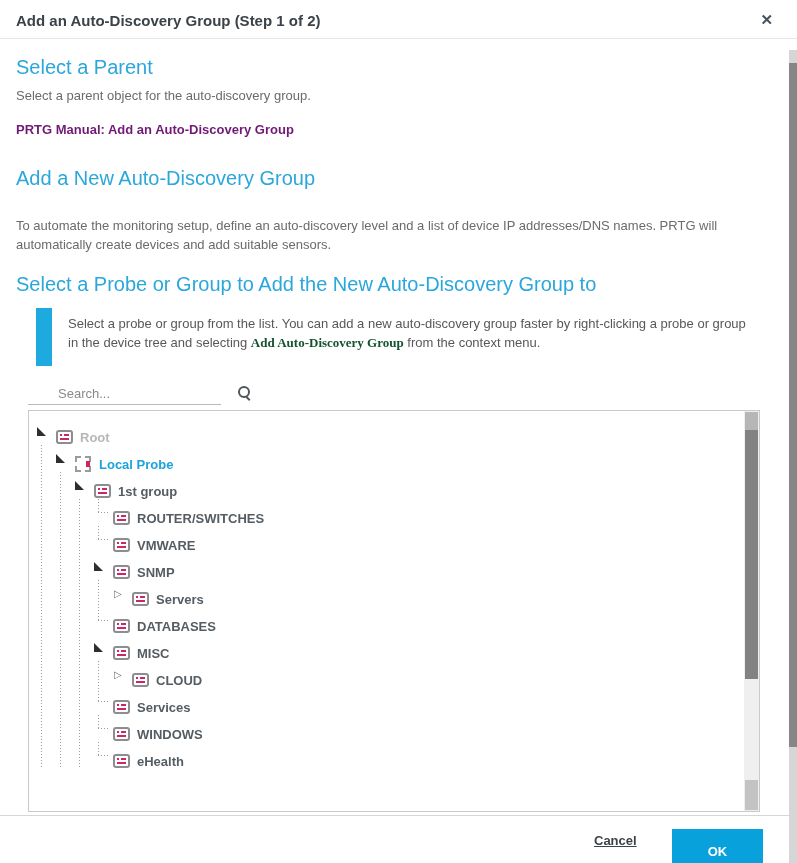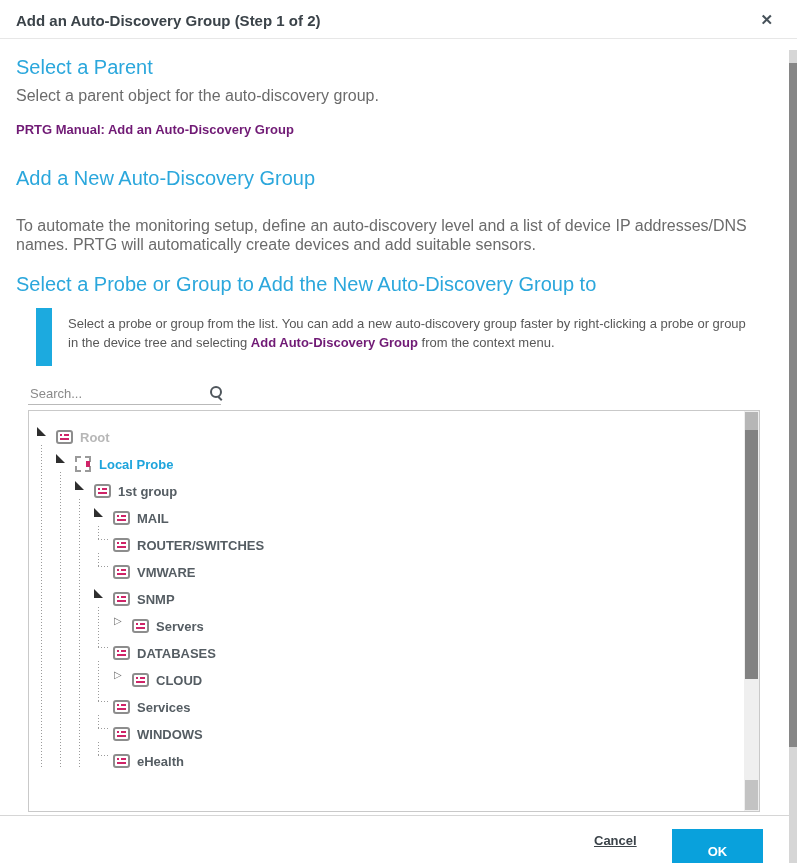--- a/index.html
+++ b/index.html
@@ -9,30 +9,30 @@
   }
   
   .hdr-title{position:absolute;left:16px;top:12px;font-size:15px;font-weight:700;color:#3b4349;text-align:center;}
   .hdr-close{position:absolute;right:24px;top:11px;font-size:15px;font-weight:700;color:#47525a;cursor:pointer;}
   .hdr-divider{position:absolute;left:0;top:38px;width:100%;height:1px;background:#e7e7e7;}
   
   .page-scrollbar{position:absolute;right:0;top:50px;width:8px;height:813px;background:#d6d6d6;}
   .page-scroll-thumb{position:absolute;right:0;top:13px;width:8px;height:684px;background:#868686;}
   
   .h-blue{position:absolute;left:16px;font-size:20px;font-weight:400;color:#2ba7dc;white-space:nowrap;}
-  .p-gray{position:absolute;left:16px;font-size:16px;color:#6b6b6b;line-height:19px;}
+  .p-gray{position:absolute;left:16px;font-size:13px;color:#6b6b6b;line-height:19px;}
   .manual-link{position:absolute;left:16px;font-size:13px;font-weight:700;color:#701a75;}
   
   .infobox{position:absolute;left:36px;top:308px;width:716px;display:flex;}
   .infobar{width:16px;height:58px;background:#1caadf;flex:0 0 16px;}
   .infotext{font-size:13px;color:#585858;line-height:19px;padding:6px 0 0 16px;width:690px;}
-  .infotext b{color:#701a75;}
+  .infotext b{color:#14532d;font-family:Liberation Serif, serif;}
   
   .searchwrap{position:absolute;left:28px;top:382px;width:193px;border-bottom:1px solid #b9b9b9;display:flex;align-items:center;height:22px;}
-  .searchinput{border:none;outline:none;flex:1;font-size:13px;color:#737373;font-family:"Liberation Sans",sans-serif;background:transparent;}
+  .searchinput{border:none;outline:none;flex:1;font-size:13px;color:#737373;font-family:"Liberation Sans",sans-serif;background:transparent;margin-left:28px;}
   .searchinput::placeholder{color:#8a8a8a;}
   .mag{position:relative;width:16px;height:16px;flex:0 0 16px;cursor:pointer;}
   .mag::before{content:'';position:absolute;left:2px;top:1px;width:8px;height:8px;border:2px solid #4f565c;border-radius:50%;}
   .mag::after{content:'';position:absolute;left:11px;top:11px;width:2px;height:5px;background:#4f565c;transform:rotate(-45deg);}
   
   .treebox{position:absolute;left:28px;top:410px;width:732px;height:402px;border:1px solid #c9c9c9;background:#fff;overflow:hidden;box-sizing:border-box;}
   .treerows{padding-top:7px;}
   .trow{height:27px;display:flex;align-items:flex-end;padding-left:8px;cursor:pointer;}
   .guide{width:19px;height:27px;flex:0 0 19px;background-image:repeating-linear-gradient(to bottom,#9b9b9b 0 1px,transparent 1px 3px);background-size:1px 27px;background-repeat:no-repeat;background-position:4px 0;}
   .expander{width:19px;height:27px;flex:0 0 19px;position:relative;}
@@ -112,31 +112,20 @@
         <span class="ticon group">
           <i class="t"></i>
           <i class="b"></i>
         </span>
         <span class="tlabel ">1st group</span>
       </div>
       <div class="trow">
         <span class="guide"></span>
         <span class="guide"></span>
         <span class="guide"></span>
-        <span class="expander expanded"></span>
-        <span class="ticon group">
-          <i class="t"></i>
-          <i class="b"></i>
-        </span>
-        <span class="tlabel ">MAIL</span>
-      </div>
-      <div class="trow">
-        <span class="guide"></span>
-        <span class="guide"></span>
-        <span class="guide"></span>
         <span class="expander leaf"></span>
         <span class="ticon group">
           <i class="t"></i>
           <i class="b"></i>
         </span>
         <span class="tlabel ">ROUTER/SWITCHES</span>
       </div>
       <div class="trow">
         <span class="guide"></span>
         <span class="guide"></span>
@@ -174,20 +163,31 @@
       <div class="trow">
         <span class="guide"></span>
         <span class="guide"></span>
         <span class="guide"></span>
         <span class="expander leaf"></span>
         <span class="ticon group">
           <i class="t"></i>
           <i class="b"></i>
         </span>
         <span class="tlabel ">DATABASES</span>
+      </div>
+      <div class="trow">
+        <span class="guide"></span>
+        <span class="guide"></span>
+        <span class="guide"></span>
+        <span class="expander expanded"></span>
+        <span class="ticon group">
+          <i class="t"></i>
+          <i class="b"></i>
+        </span>
+        <span class="tlabel ">MISC</span>
       </div>
       <div class="trow">
         <span class="guide"></span>
         <span class="guide"></span>
         <span class="guide"></span>
         <span class="guide"></span>
         <span class="expander collapsed">▷</span>
         <span class="ticon group">
           <i class="t"></i>
           <i class="b"></i>

